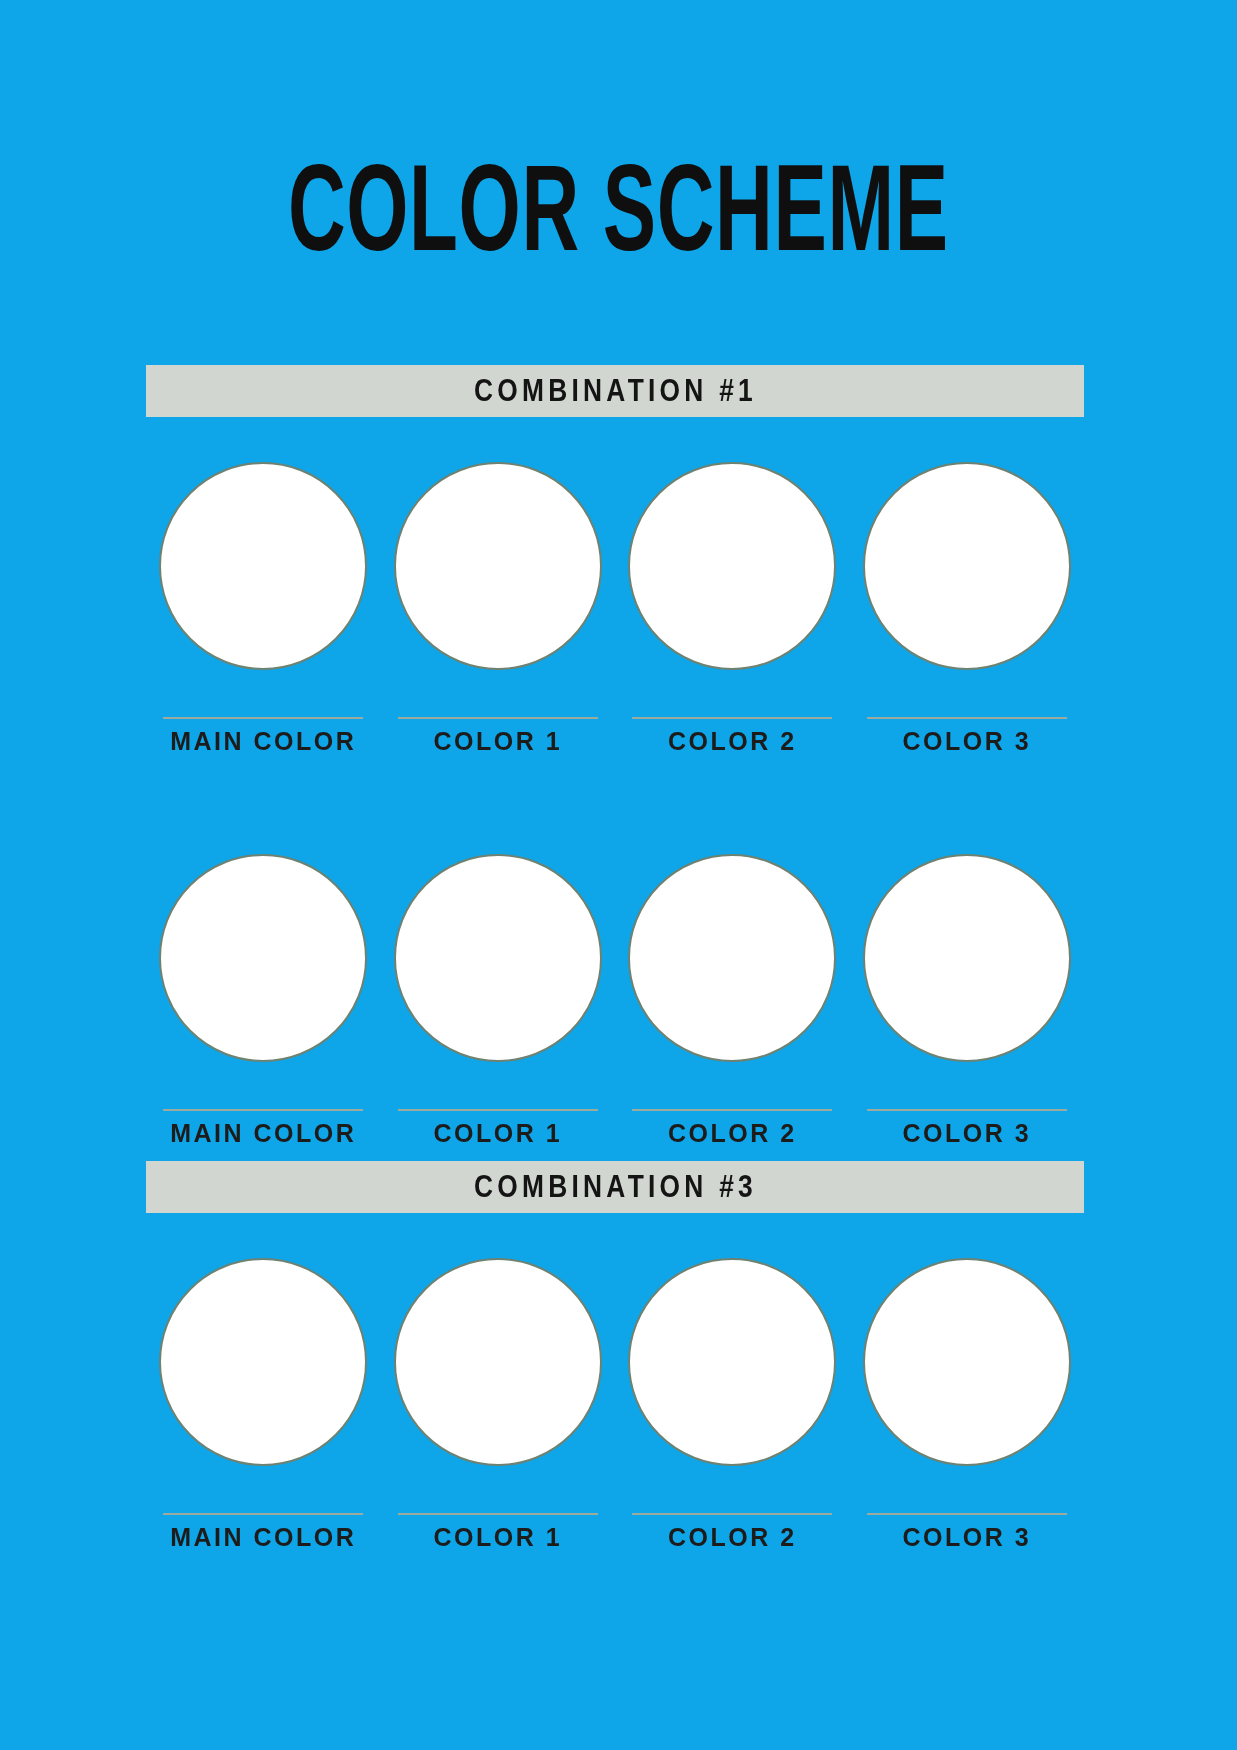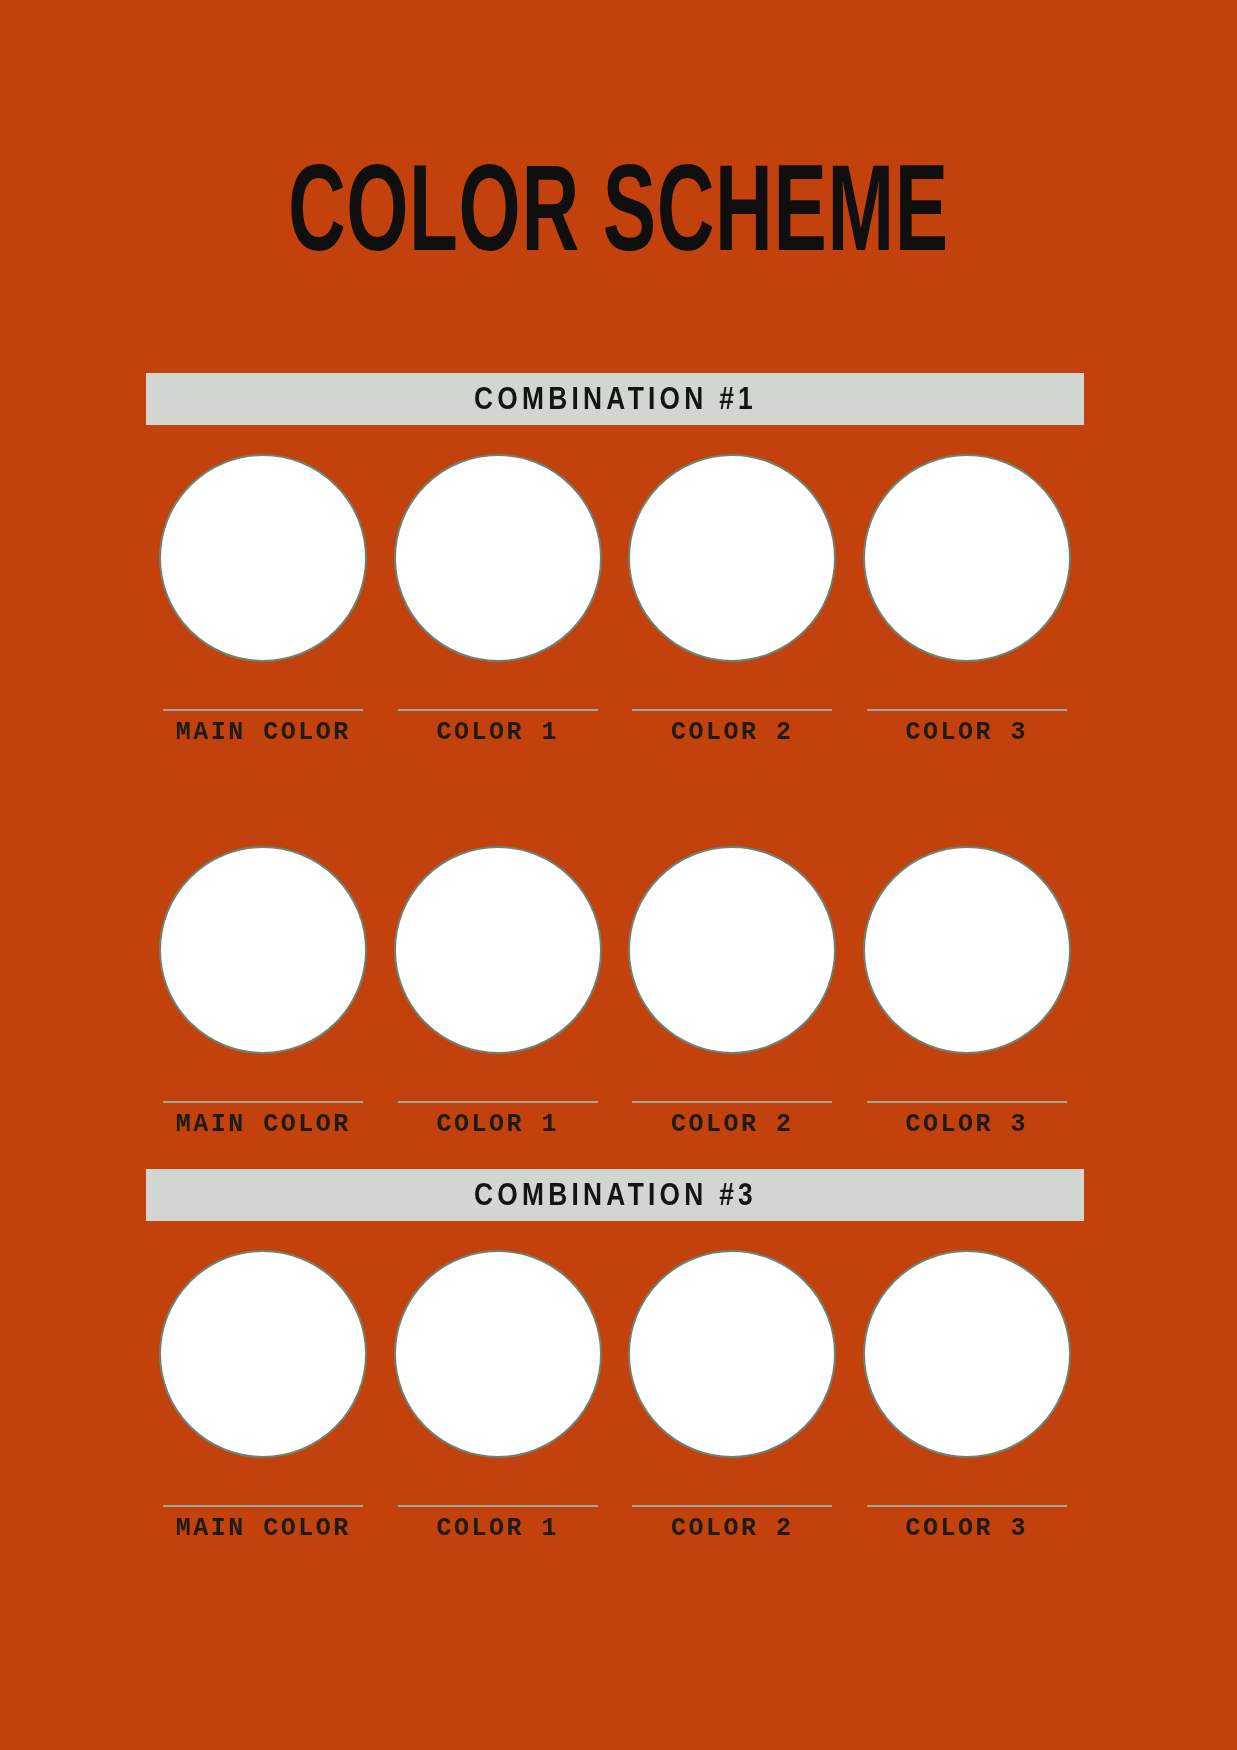--- a/index.html
+++ b/index.html
@@ -4,21 +4,21 @@
 <style>
   html, body {
     margin: 0;
     padding: 0;
     background: #ffffff;
   }
   .page {
     position: relative;
     width: 1237px;
     height: 1750px;
-    background: #c2410c;
+    background: #0ea5e9;
     font-family: "Liberation Sans", sans-serif;
     overflow: hidden;
   }
 
   
   .page-title {
     position: absolute;
     top: 145px;
     left: 0;
     width: 100%;
@@ -35,21 +35,20 @@
     transform: scaleX(0.65);
     transform-origin: 50% 50%;
   }
 
   
   .combo {
     position: absolute;
     left: 146px;
     width: 938px;
     height: 382px;
-    margin-top: 8px;
   }
   .combo-1 { top: 365px; }
   .combo-2 { top: 757px; }
   .combo-3 { top: 1161px; }
 
   .header-bar {
     position: absolute;
     top: 0;
     left: 0;
     width: 100%;
@@ -65,27 +64,26 @@
     font-weight: bold;
     letter-spacing: 5px;
     color: #141414;
     transform: scaleX(0.85);
     transform-origin: 50% 50%;
     white-space: nowrap;
   }
 
   .cells {
     position: absolute;
-    top: 0;
+    top: 16px;
     left: 0;
     width: 100%;
     height: 100%;
     display: grid;
     grid-template-columns: repeat(4, 1fr);
-    font-family: Liberation Mono, monospace;
   }
   .cell {
     position: relative;
     height: 100%;
   }
   .swatch-circle {
     position: absolute;
     top: 81px;
     left: 50%;
     transform: translateX(-50%);

